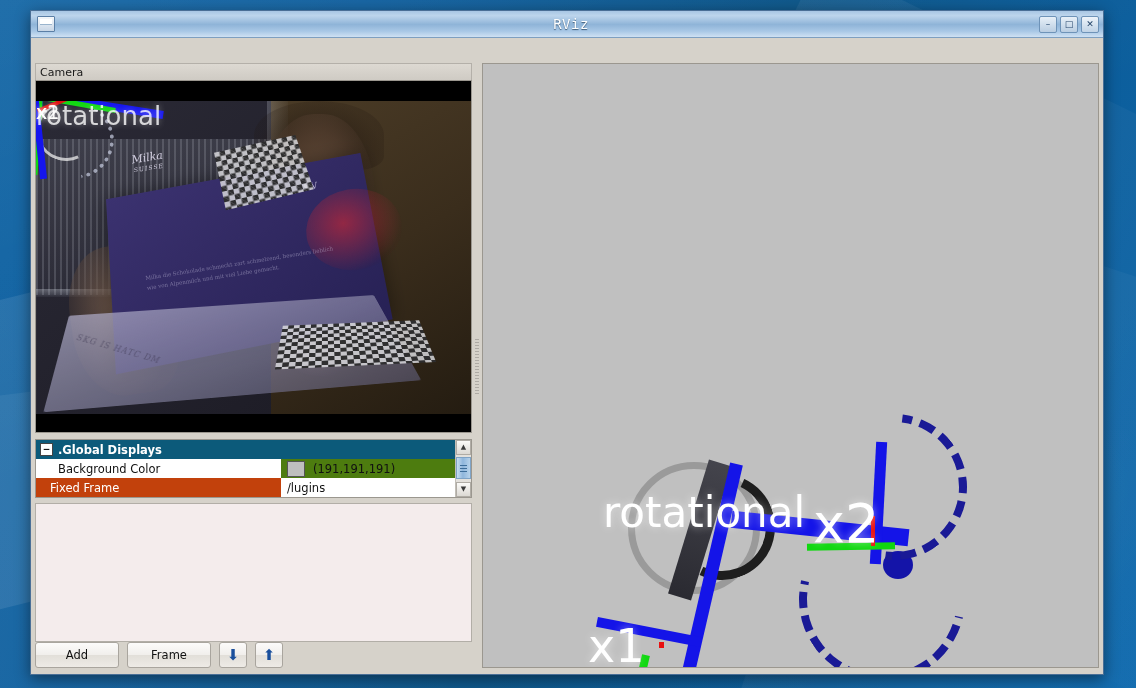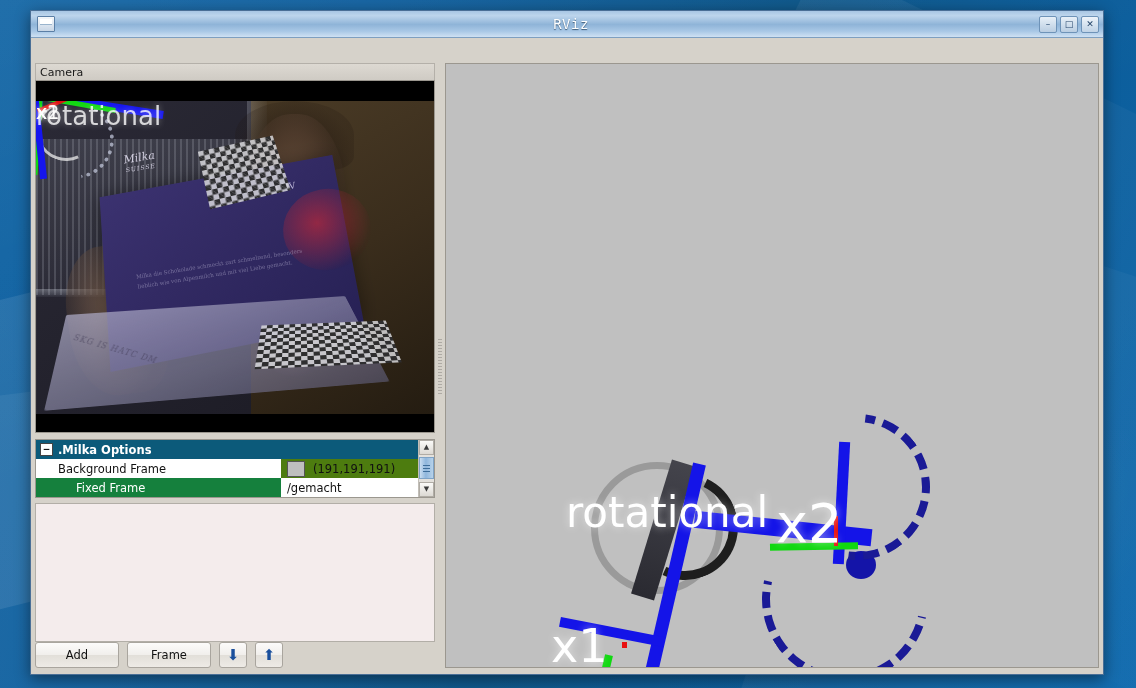--- a/index.html
+++ b/index.html
@@ -103,21 +103,21 @@
   .menu-item .mn { text-decoration: underline; }
 
   
   #wbody {
     position: absolute;
     left: 0; top: 48px; right: 0; bottom: 0;
     background: #d6d2ca;
     display: flex;
   }
   #leftcol {
-    width: 404px;
+    width: 441px;
     display: flex; flex-direction: column;
     padding: 4px 0 6px 4px;
     box-sizing: border-box;
   }
   #splitter {
     width: 10px;
     position: relative;
     display:flex; align-items:center; justify-content:center;
   }
   #splitter .grip {
@@ -350,21 +350,21 @@
   .trow.sel .tcol-l, .trow.sel .tcol-r { background:#0c5a7a; }
   .tree-expander {
     width: 11px; height: 11px; margin: 0 5px 0 4px;
     border: 1px solid #444; background:#fff;
     display:flex; align-items:center; justify-content:center;
     font-size: 9px; line-height:1; color:#000;
     flex: none;
   }
   .trow.plain .tcol-l { padding-left: 22px; color:#111; background:#fff; }
   .trow.plain .tcol-r { background:#4d7c0f; color:#111; }
-  .trow.yellow .tcol-l { padding-left: 40px; background:#15803d; color:#fff; }
+  .trow.yellow .tcol-l { padding-left: 14px; background:#c2410c; color:#fff; }
   .trow.yellow .tcol-r { background:#fff; color:#111; }
   .color-swatch {
     width: 16px; height: 14px;
     background: #bfbfbf;
     border: 1px solid #555;
     margin-right: 8px;
     flex:none;
   }
   #tree-scroll {
     width: 15px;
@@ -552,36 +552,36 @@
         </div>
 
         <div id="displays-panel">
 
           <div id="tree-box">
             <div id="tree-rows">
 
               <div class="trow sel">
                 <div class="tcol-l">
                   <span class="tree-expander">−</span>
-                  <span>.Milka Options</span>
+                  <span>.Global Displays</span>
                 </div>
                 <div class="tcol-r"></div>
               </div>
 
               <div class="trow plain">
-                <div class="tcol-l">Background Frame</div>
+                <div class="tcol-l">Background Color</div>
                 <div class="tcol-r">
                   <span class="color-swatch"></span>
                   <span>(191,191,191)</span>
                 </div>
               </div>
 
               <div class="trow yellow">
                 <div class="tcol-l">Fixed Frame</div>
-                <div class="tcol-r">/gemacht</div>
+                <div class="tcol-r">/lugins</div>
               </div>
 
             </div>
             <div id="tree-scroll">
               <div class="sb-arrow">▲</div>
               <div class="sb-track">
                 <div class="sb-thumb">
                     <span class="grip3"></span>
                   </div>
               </div>

